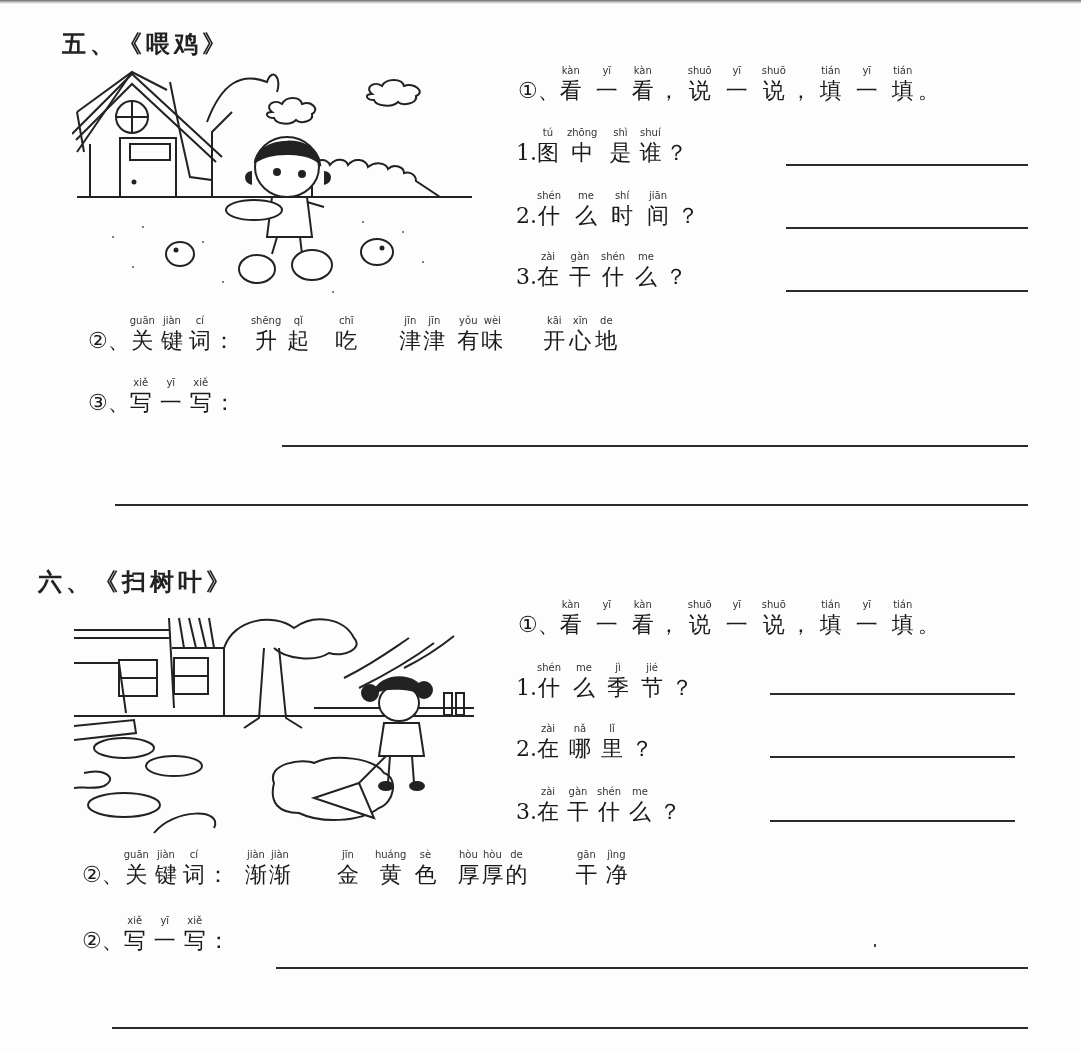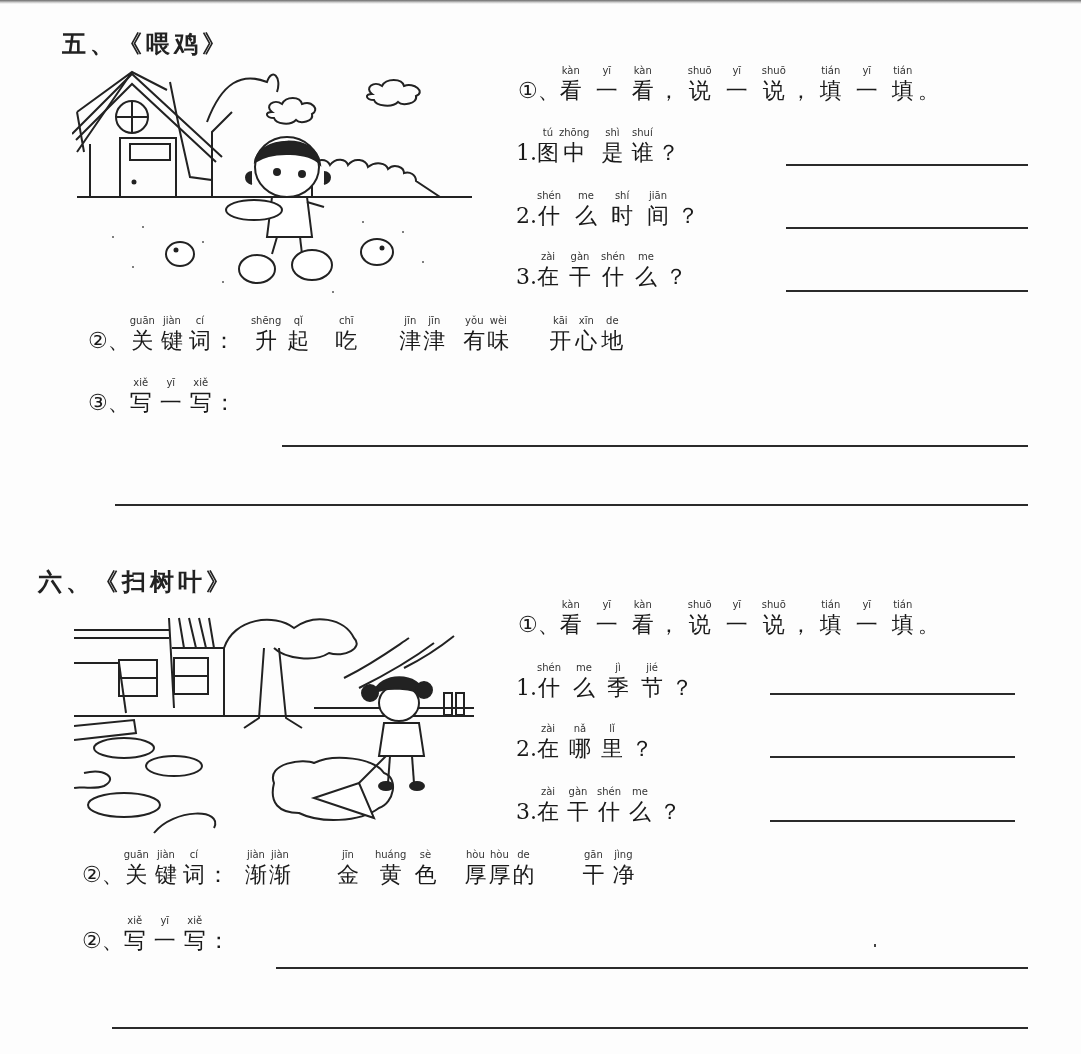--- a/index.html
+++ b/index.html
@@ -130,21 +130,21 @@
       <span class="hz">。</span>
     </span>
 </div>
 
 <div class="ruby-row" style="left:516px;top:126px;">
   <span class="plain">1.</span>
   <span class="rb">
       <span class="py">tú</span>
       <span class="hz">图</span>
     </span>
-  <span class="rb" style="">
+  <span class="rb" style="margin-left:8px">
       <span class="py">zhōng</span>
       <span class="hz">中</span>
     </span>
   <span class="rb" style="margin-left:12px">
       <span class="py">shì</span>
       <span class="hz">是</span>
     </span>
   <span class="rb" style="margin-left:8px">
       <span class="py">shuí</span>
       <span class="hz">谁</span>
@@ -242,21 +242,21 @@
   </span>
   <span style="display:inline-flex;margin-left:42px">
     <span class="rb">
         <span class="py">jīn</span>
         <span class="hz">津</span>
       </span>
     <span class="rb" style="margin-left:2px">
         <span class="py">jīn</span>
         <span class="hz">津</span>
       </span>
-    <span class="rb" style="margin-left:18px">
+    <span class="rb" style="margin-left:12px">
         <span class="py">yǒu</span>
         <span class="hz">有</span>
       </span>
     <span class="rb" style="margin-left:2px">
         <span class="py">wèi</span>
         <span class="hz">味</span>
       </span>
   </span>
   <span style="display:inline-flex;margin-left:40px">
     <span class="rb">
@@ -502,21 +502,21 @@
       </span>
     <span class="rb" style="margin-left:16px">
         <span class="py">huáng</span>
         <span class="hz">黄</span>
       </span>
     <span class="rb" style="margin-left:8px">
         <span class="py">sè</span>
         <span class="hz">色</span>
       </span>
   </span>
-  <span style="display:inline-flex;margin-left:28px">
+  <span style="display:inline-flex;margin-left:21px">
     <span class="rb">
         <span class="py">hòu</span>
         <span class="hz">厚</span>
       </span>
     <span class="rb" style="margin-left:2px">
         <span class="py">hòu</span>
         <span class="hz">厚</span>
       </span>
     <span class="rb" style="margin-left:2px">
         <span class="py">de</span>

